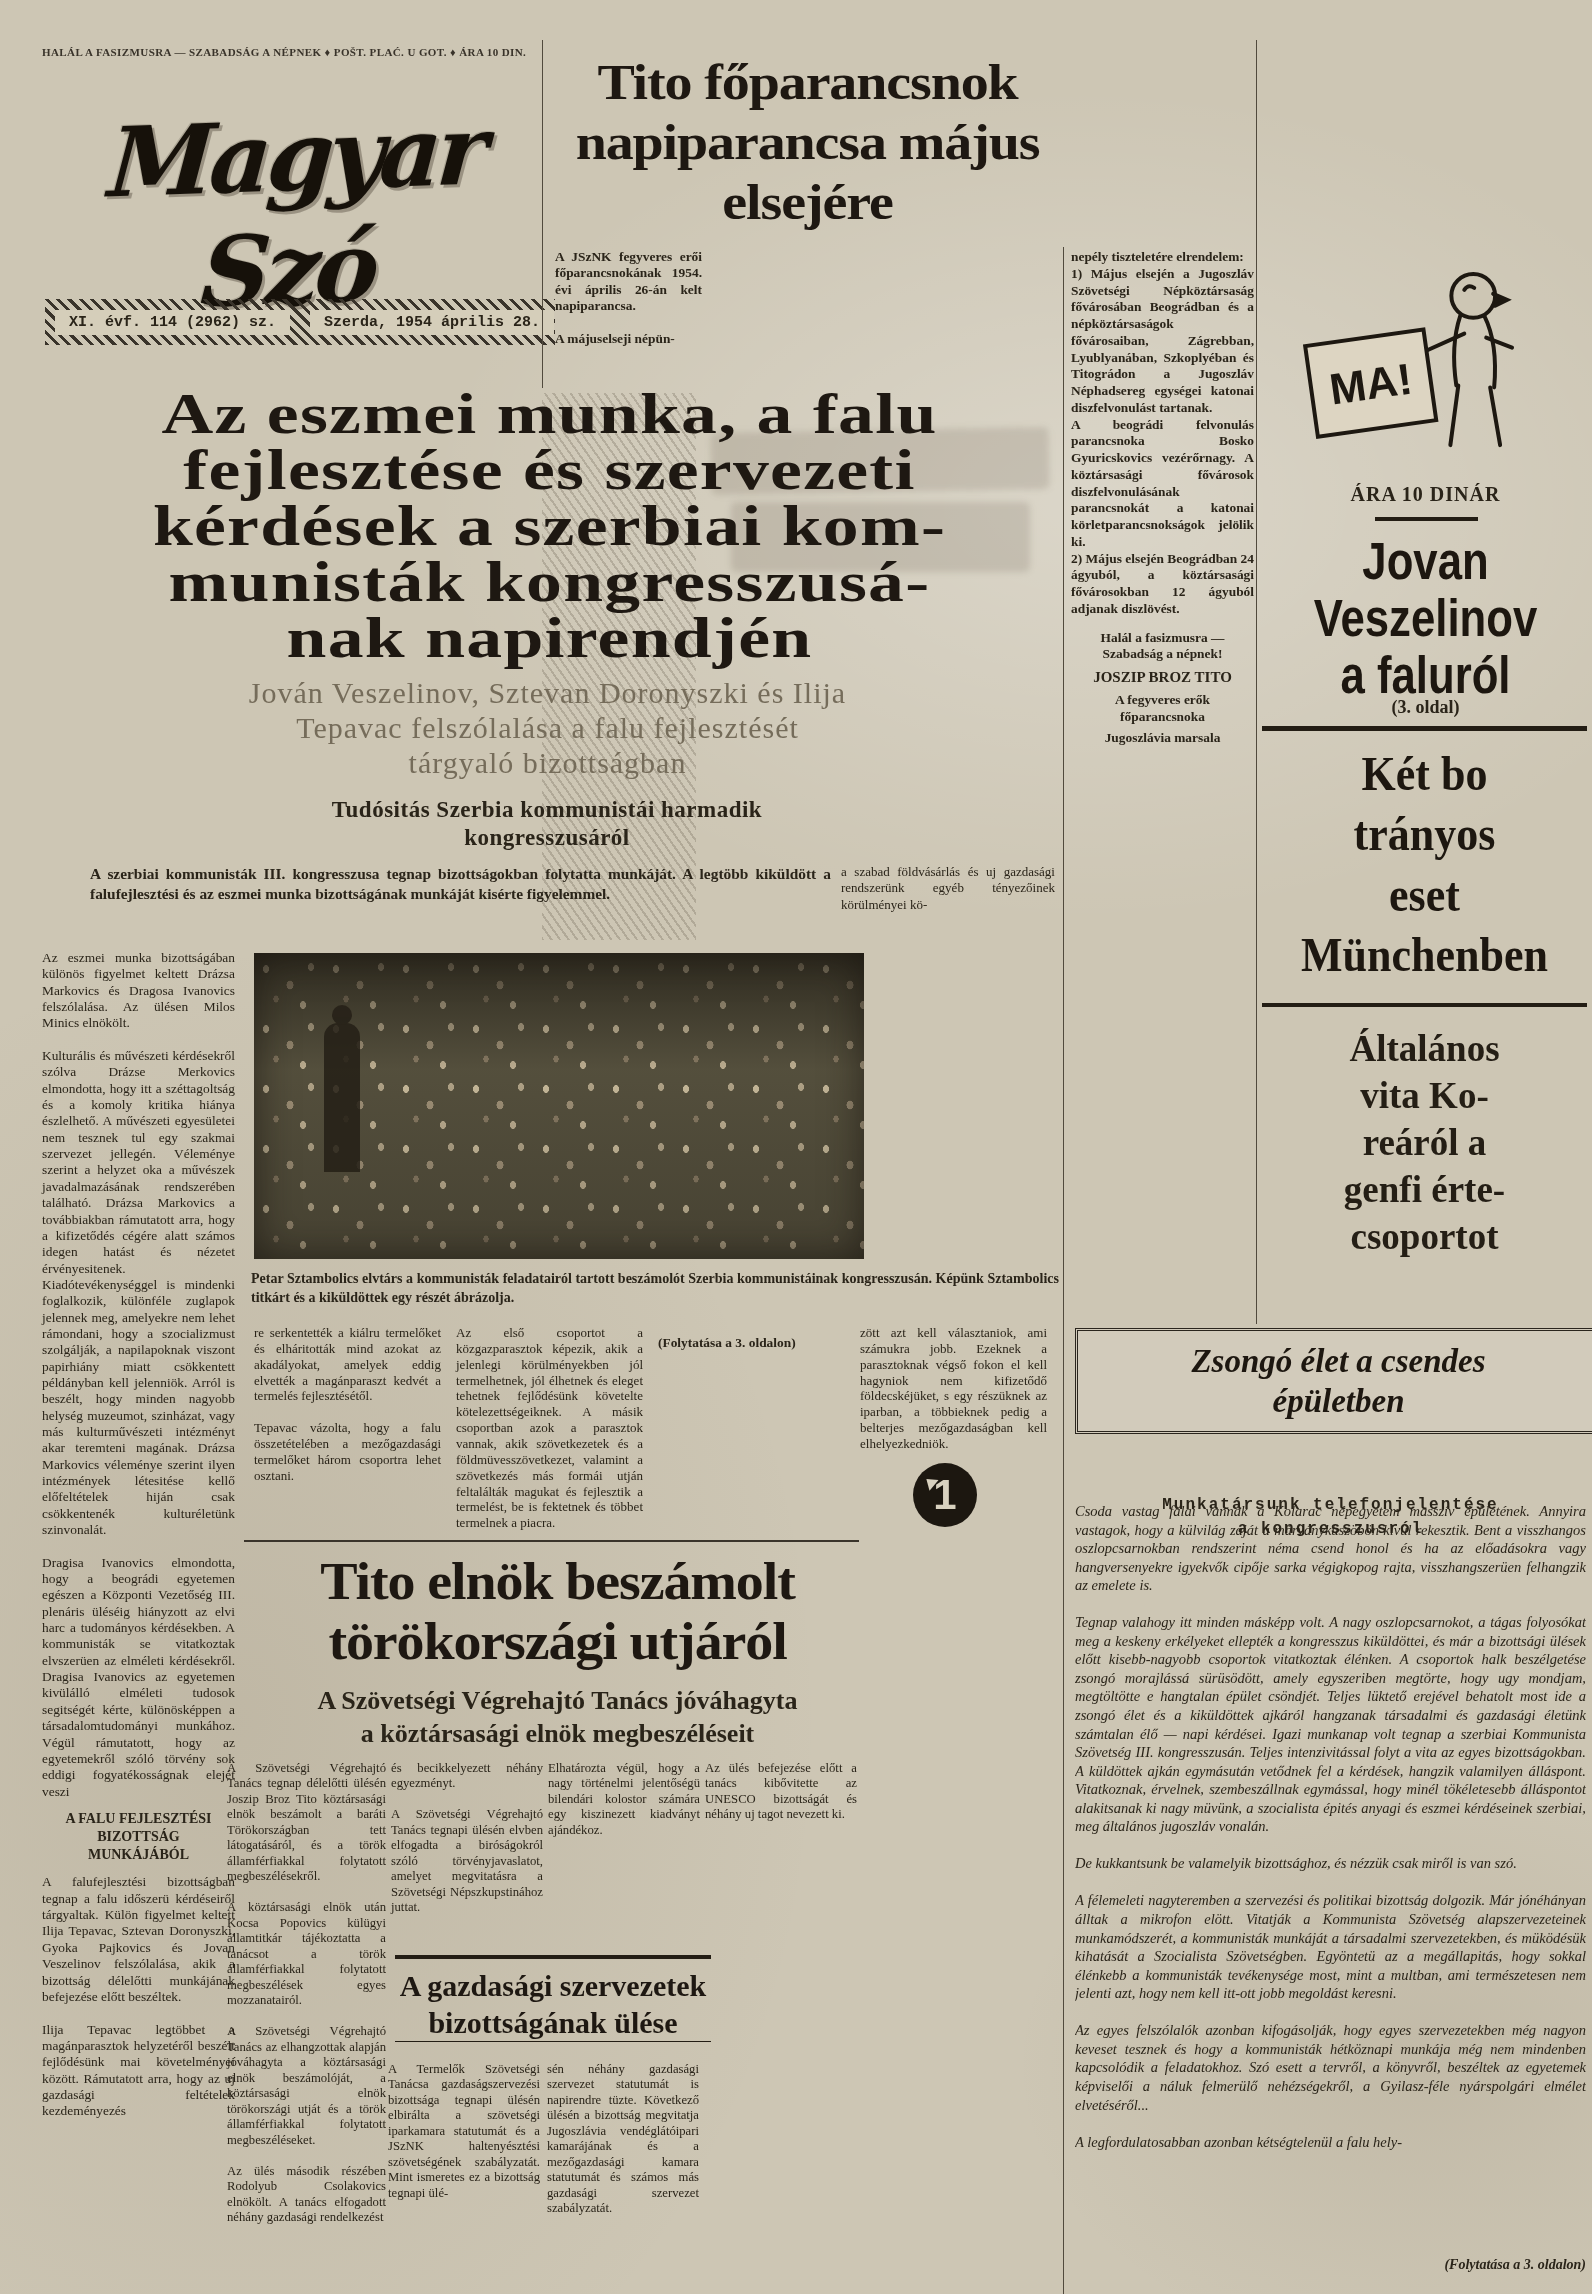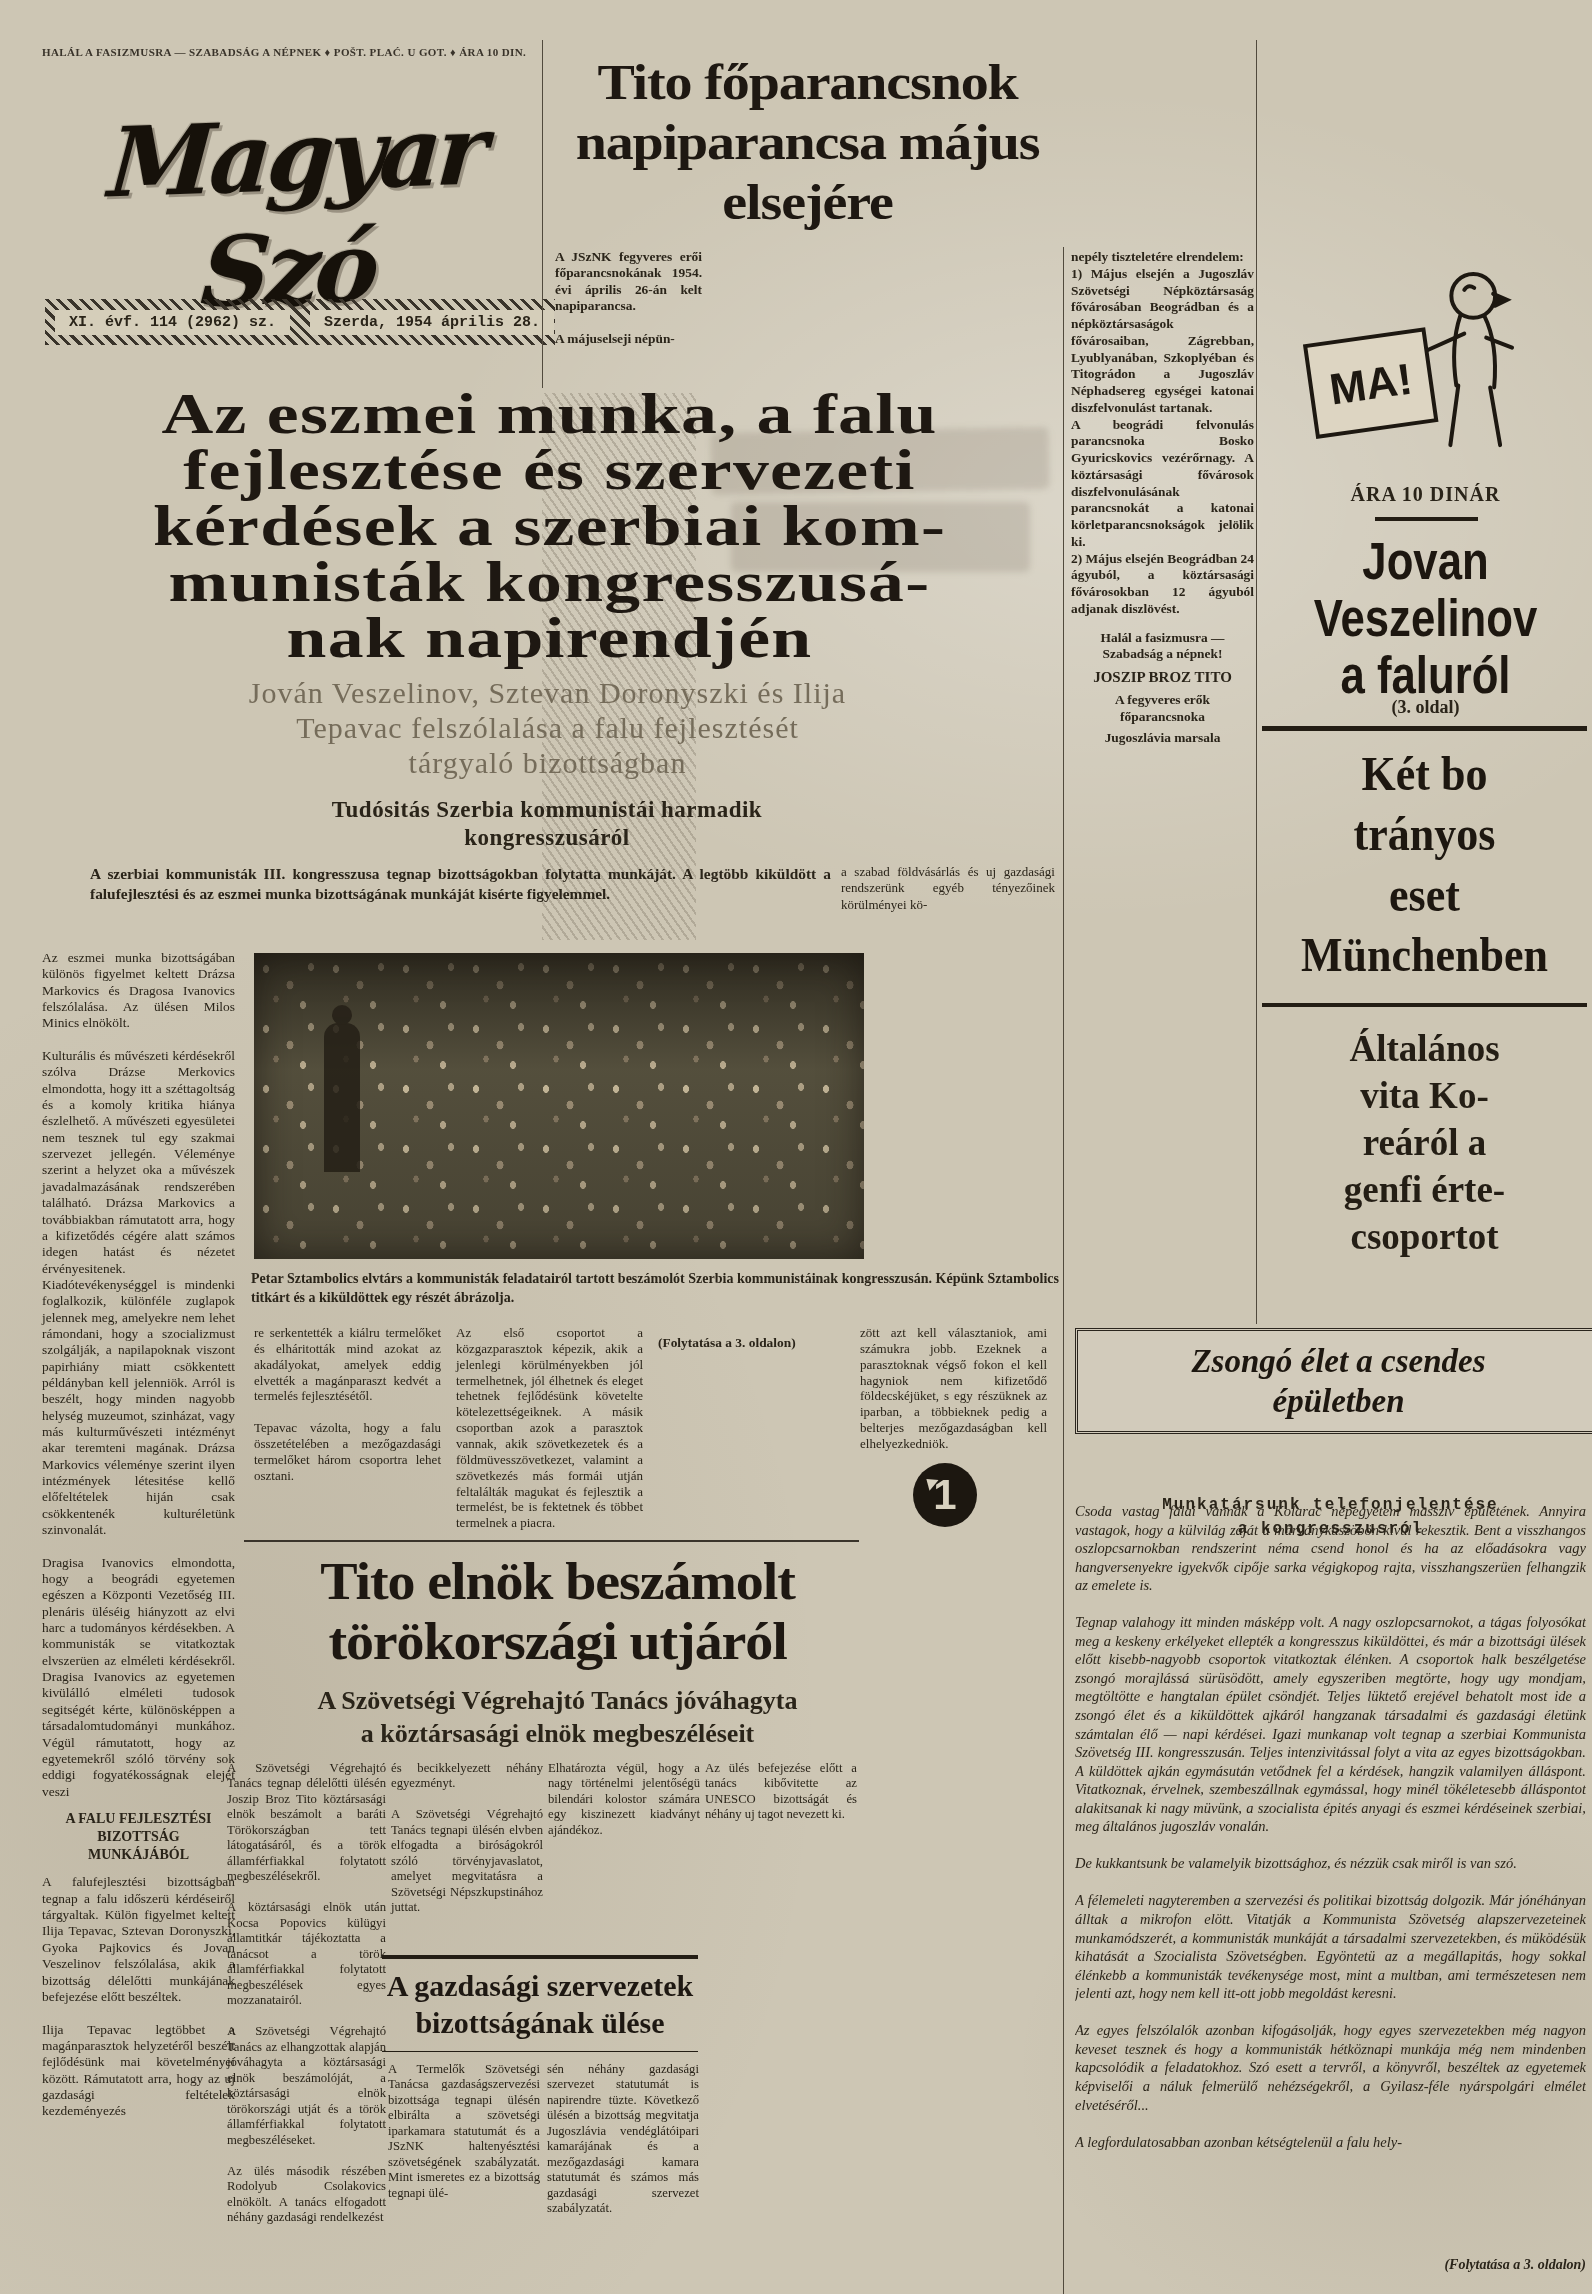--- a/index.html
+++ b/index.html
@@ -215,21 +215,21 @@
 
 A Szövetségi Végrehajtó Tanács az elhangzottak alapján jóváhagyta a köztársasági elnök beszámolóját, a köztársasági elnök törökországi utját és a török államférfiakkal folytatott megbeszéléseket.
 
 Az ülés második részében Rodolyub Csolakovics elnökölt. A tanács elfogadott néhány gazdasági rendelkezést</div>
   <div class="abs just pre col" style="left:391px;top:1761px;width:152px;height:189px;font-size:12.7px;">és becikkelyezett néhány egyezményt.
 
 A Szövetségi Végrehajtó Tanács tegnapi ülésén elvben elfogadta a biróságokról szóló törvényjavaslatot, amelyet megvitatásra a Szövetségi Népszkupstinához juttat.</div>
   <div class="abs just pre col" style="left:548px;top:1761px;width:152px;height:189px;font-size:12.7px;">Elhatározta végül, hogy a nagy történelmi jelentőségü bilendári kolostor számára egy kiszinezett kiadványt ajándékoz.</div>
   <div class="abs just pre col" style="left:705px;top:1761px;width:152px;height:299px;font-size:12.7px;">Az ülés befejezése előtt a tanács kibővitette az UNESCO bizottságát és néhány uj tagot nevezett ki.</div>
 
-  <div class="abs" style="left:382px;top:1955px;width:316px;border-top:4px solid #231d14;border-bottom:1px solid #231d14;padding:8px 0 10px;">
+  <div class="abs" style="left:395px;top:1955px;width:316px;border-top:4px solid #231d14;border-bottom:1px solid #231d14;padding:8px 0 0;">
     <div class="bighead ctr" style="font-size:30px;line-height:37px;">
       <div>A gazdasági szervezetek</div>
       <div>bizottságának ülése</div>
     </div>
   </div>
   <div class="abs just pre col" style="left:388px;top:2062px;width:152px;height:224px;font-size:12.7px;">A Termelők Szövetségi Tanácsa gazdaságszervezési bizottsága tegnapi ülésén elbirálta a szövetségi iparkamara statutumát és a JSzNK haltenyésztési szövetségének szabályzatát. Mint ismeretes ez a bizottság tegnapi ülé-</div>
   <div class="abs just pre col" style="left:547px;top:2062px;width:152px;height:224px;font-size:12.7px;">sén néhány gazdasági szervezet statutumát is napirendre tüzte. Következő ülésén a bizottság megvitatja Jugoszlávia vendéglátóipari kamarájának és a mezőgazdasági kamara statutumát és számos más gazdasági szervezet szabályzatát.</div>
 
   <div class="abs zbox" style="left:1075px;top:1328px;width:509px;padding:10px 6px;">
     <div class="ztitle">

